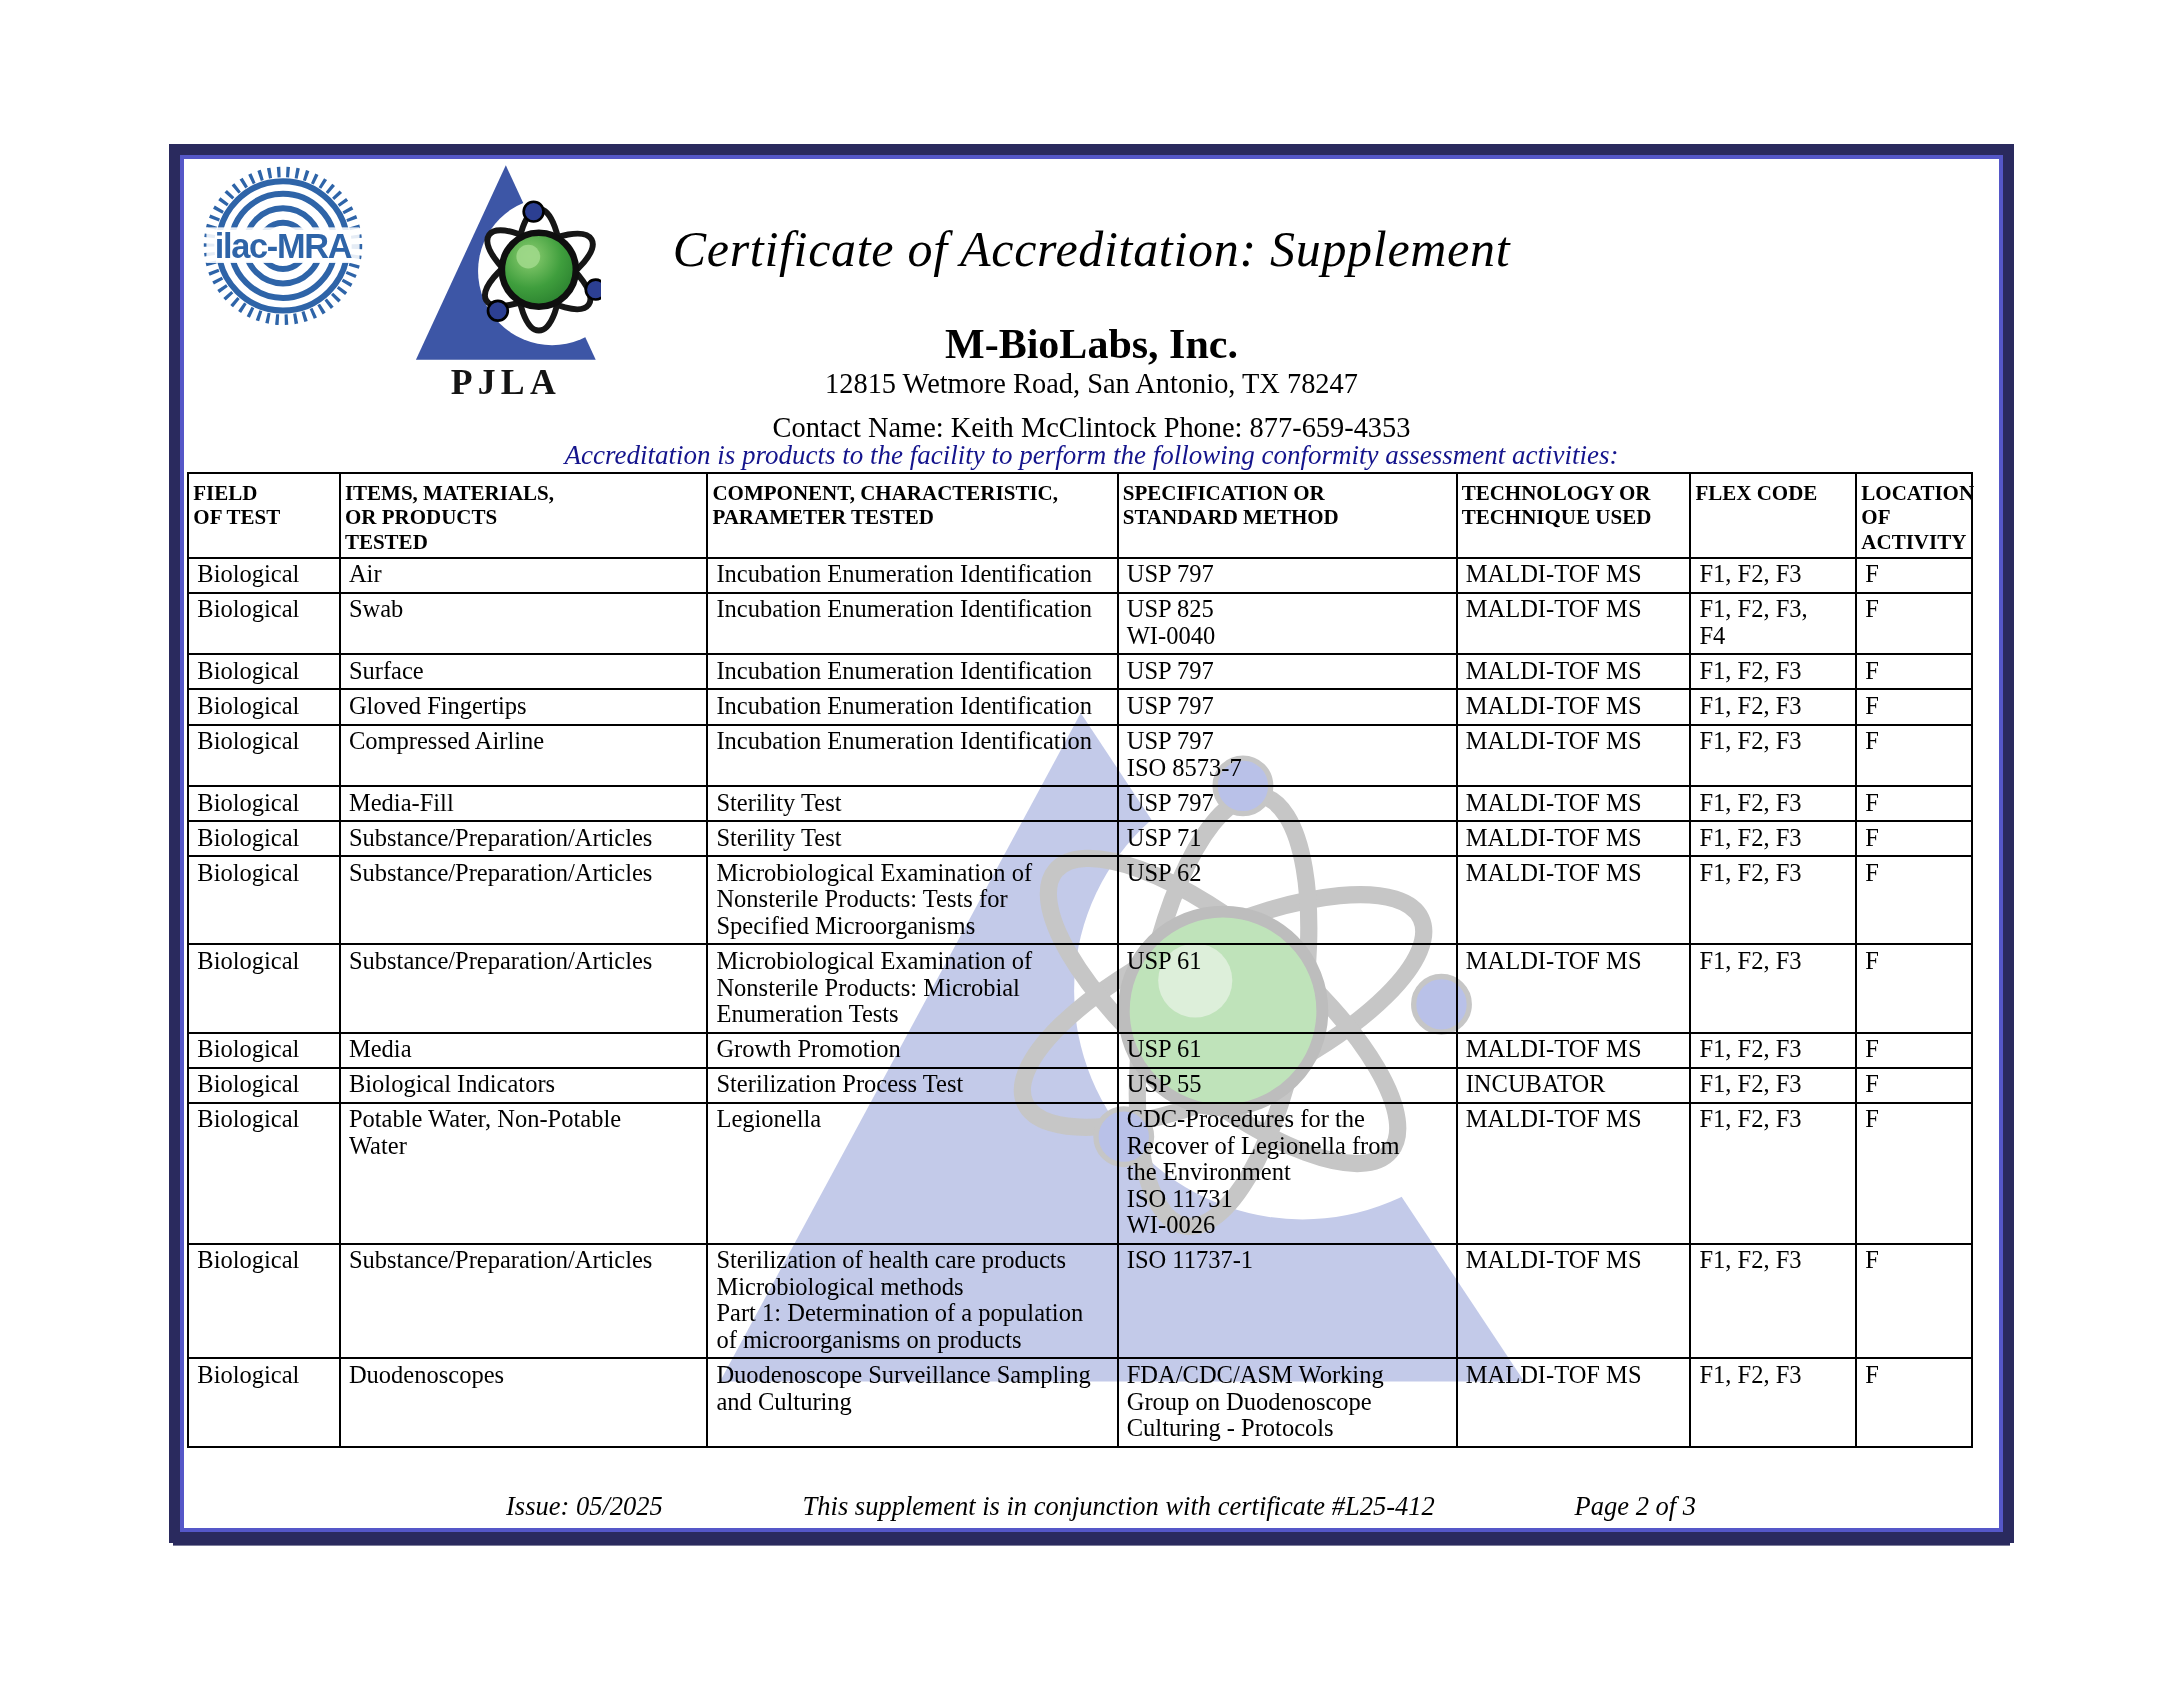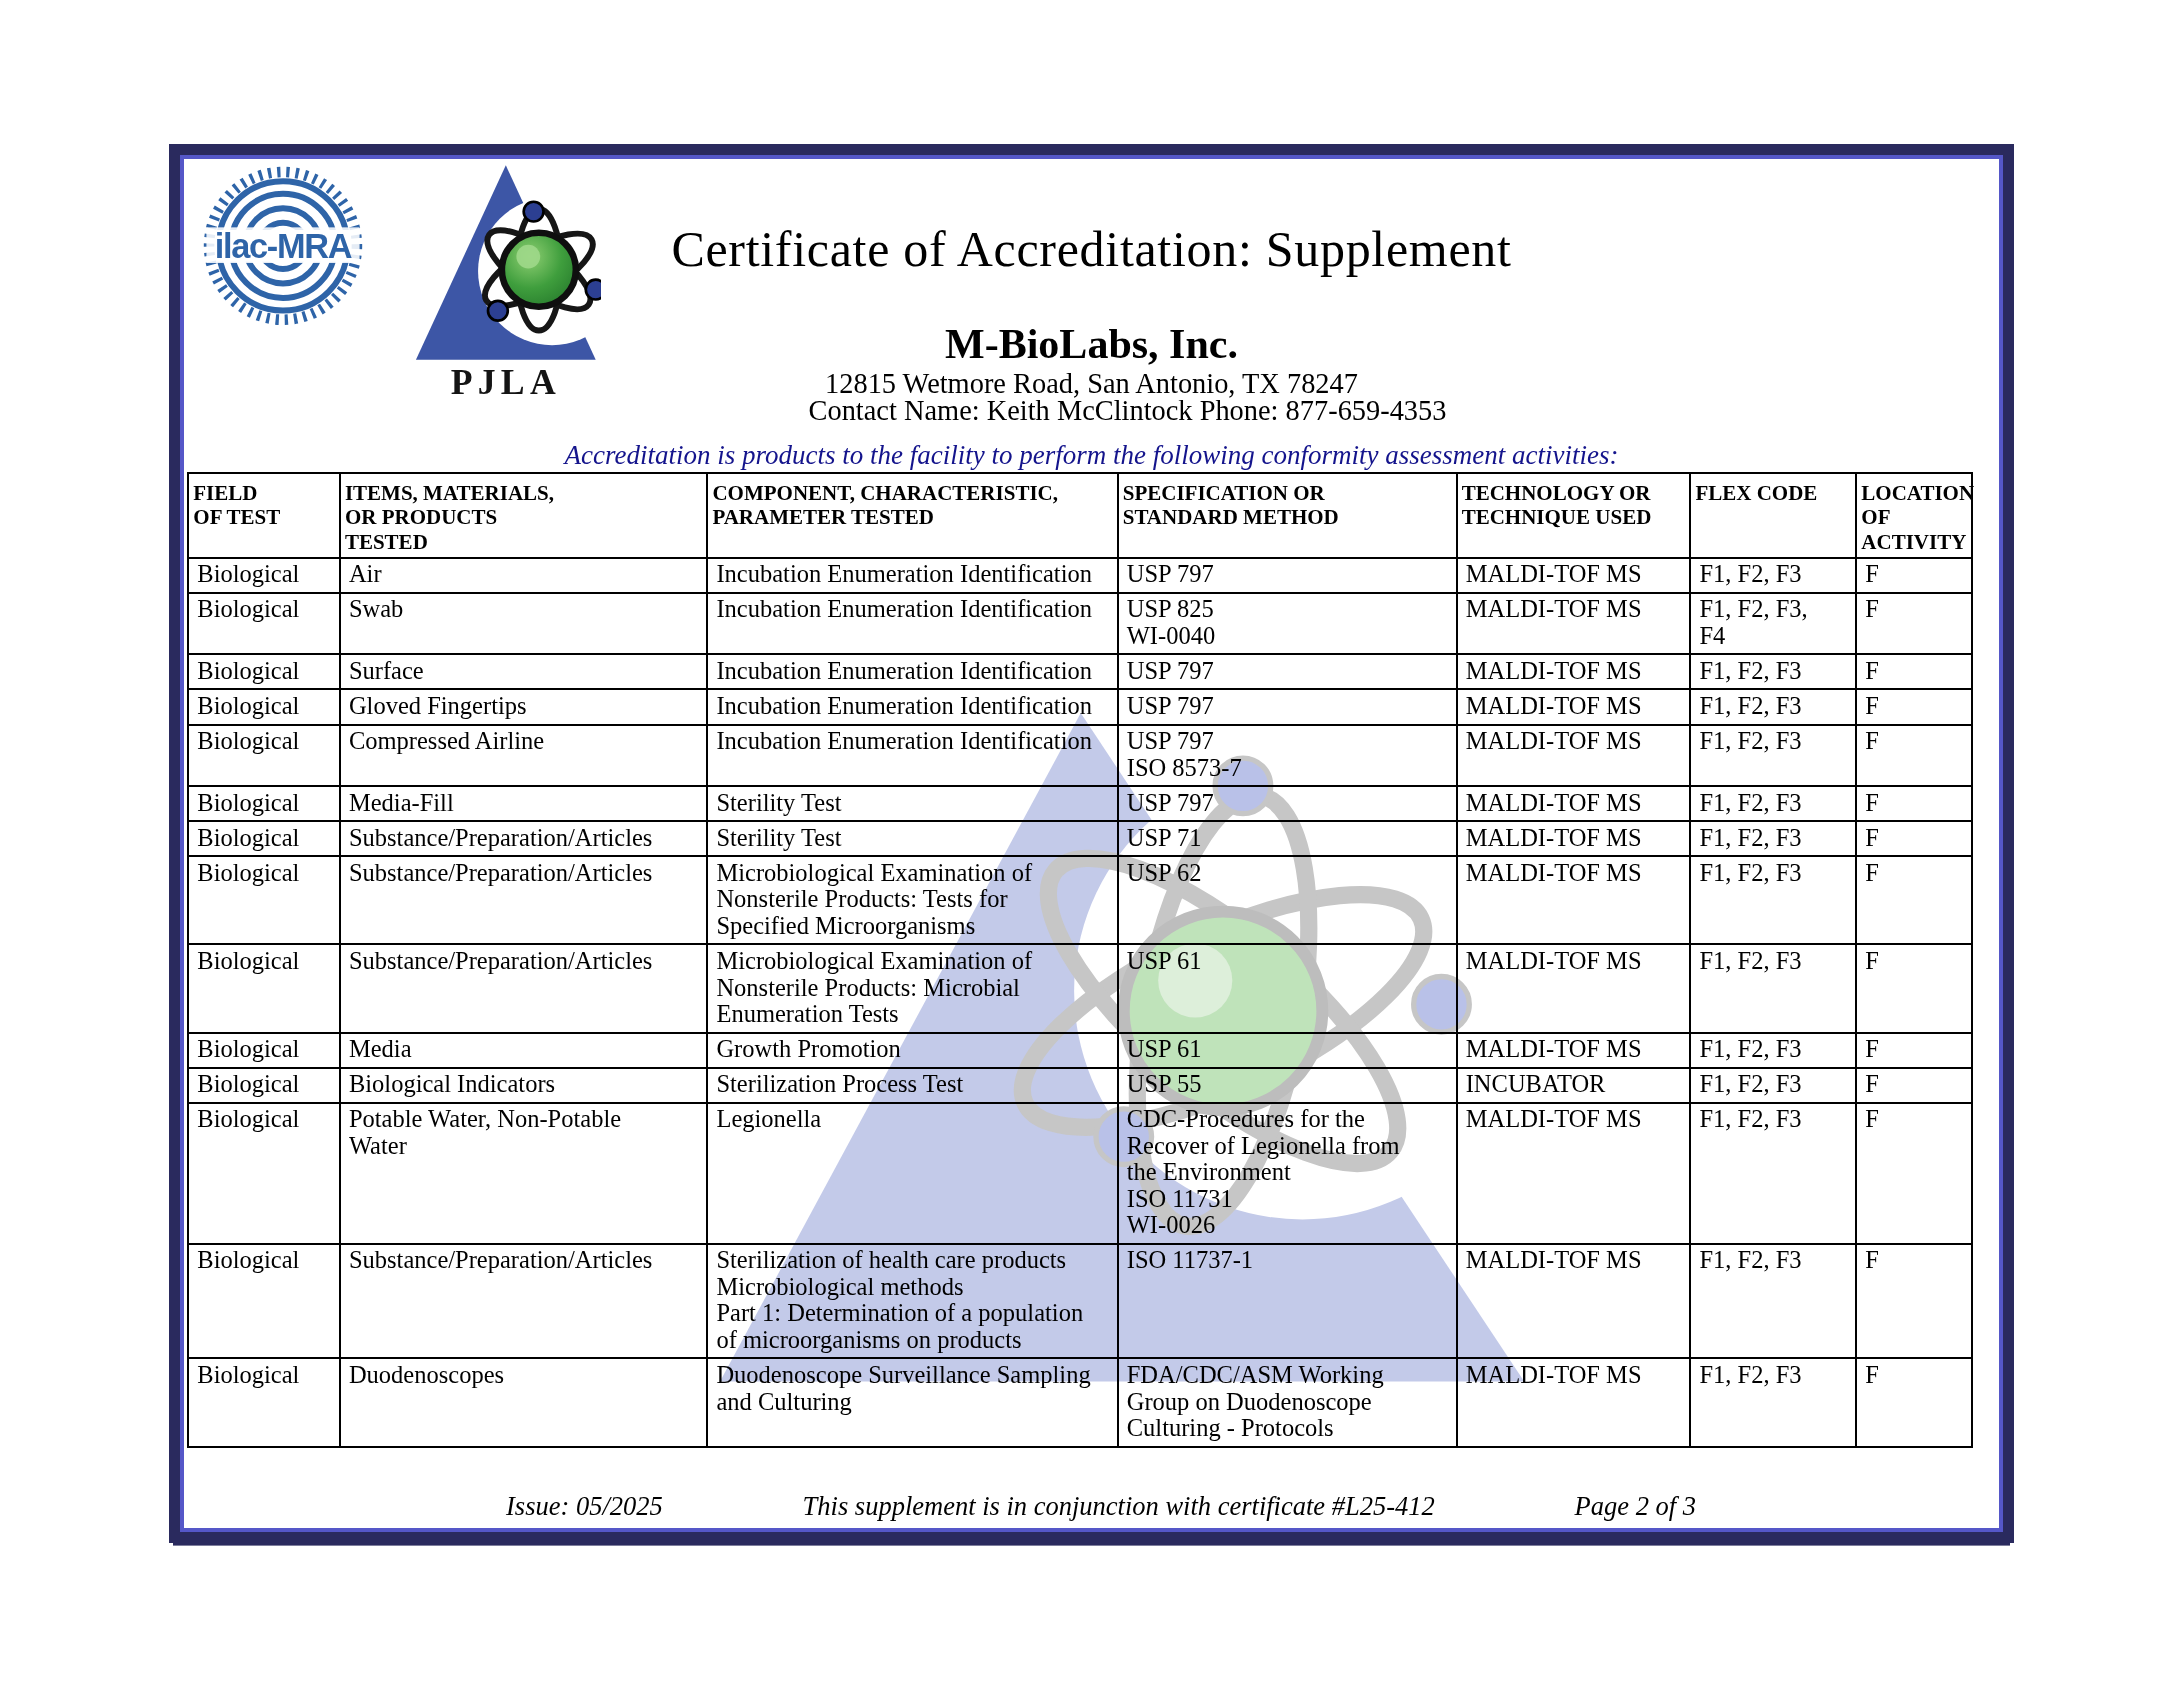--- a/index.html
+++ b/index.html
@@ -26,34 +26,34 @@
     box-sizing: border-box;
     border: 4.6px solid #5557c8;
     background: #ffffff;
   }
 
   .ilac-logo  { position: absolute; left: 13.2px;  top: 5.3px;  width: 172px; height: 165px; }
   .pjla-logo  { position: absolute; left: 224px; top: 1.3px;  width: 193px; height: 246px; }
 
   .doc-title {
     position: absolute; top: 61px; left: 0; width: 100%;
-    text-align: center; font-size: 50px; color: #000;
+    text-align: center; font-style: italic; font-size: 50px; color: #000;
     letter-spacing: 0.7px;
   }
   .company-name {
     position: absolute; top: 161px; left: 0; width: 100%;
     text-align: center; font-weight: bold; font-size: 42px; color: #000;
   }
   .company-address {
     position: absolute; top: 209px; left: 0; width: 100%;
     text-align: center; font-size: 28.4px; color: #000;
   }
   .company-contact {
-    position: absolute; top: 236px; left: 0; width: 100%;
-    text-align: center; font-size: 28.4px; color: #000; padding-left: 36px;
+    position: absolute; top: 253px; left: 0; width: 100%;
+    text-align: center; font-size: 28.4px; color: #000;
   }
   .intro-line {
     position: absolute; top: 281px; left: 0; width: 100%;
     text-align: center; font-style: italic; font-size: 27px; color: #14148c;
   }
 
   .watermark { position: absolute; left: 536px; top: 554px; width: 834px; height: 715px; z-index: 1; }
 
   table.acc-table {
     position: absolute; top: 313px; left: 3.3px; width: 1786px;

